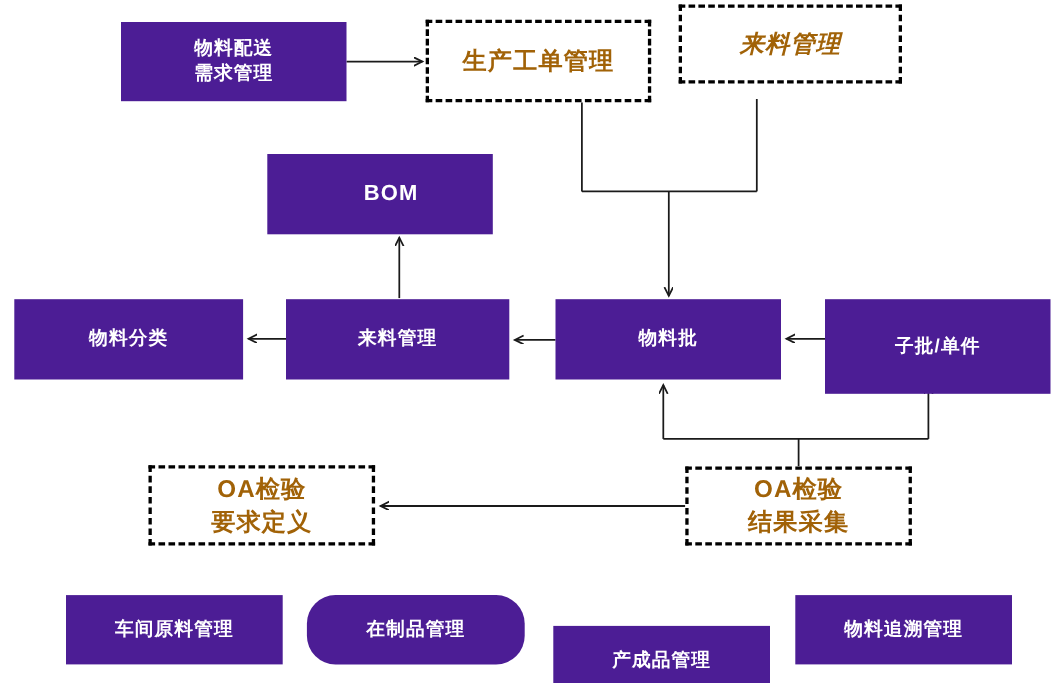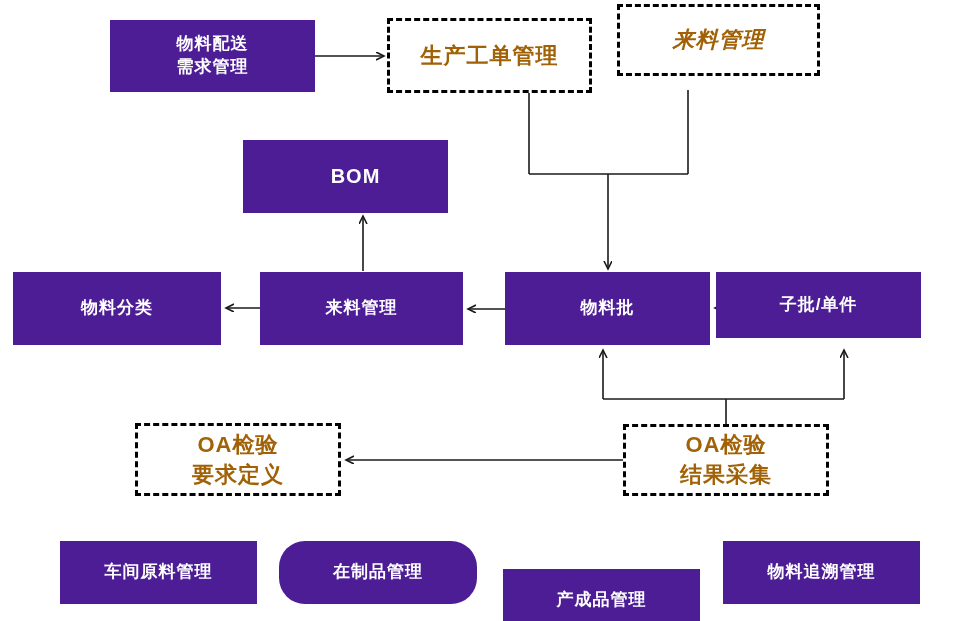--- a/index.html
+++ b/index.html
@@ -44,21 +44,21 @@
   .node.bom { font-size: 20px; letter-spacing: 1px; }
 
   
   #n-delivery     { left:110px; top:20px;  width:205px; height:72px; }
   #n-prod-order   { left:387px; top:18px;  width:205px; height:75px; }
   #n-incoming     { left:617px; top:4px;  width:203px; height:72px;font-style:italic; }
   #n-bom          { left:243px; top:140px; width:205px; height:73px;padding-left:20px; }
   #n-category     { left:13px;  top:272px; width:208px; height:73px;font-family:Liberation Serif, serif; }
   #n-master       { left:260px; top:272px; width:203px; height:73px; }
   #n-batch        { left:505px; top:272px; width:205px; height:73px; }
-  #n-subbatch     { left:716px; top:272px; width:205px; height:66px; }
+  #n-subbatch     { left:750px; top:272px; width:205px; height:86px; }
   #n-qa-req       { left:135px; top:423px; width:206px; height:73px; }
   #n-qa-col       { left:623px; top:424px; width:206px; height:72px; }
   #n-workshop     { left:60px;  top:541px; width:197px; height:63px; }
   #n-wip          { left:279px; top:541px; width:198px; height:63px;border-radius:26px; }
   #n-finished     { left:503px; top:569px; width:197px; height:63px; }
   #n-trace        { left:723px; top:541px; width:197px; height:63px; }
 </style>
 </head>
 <body>
 

